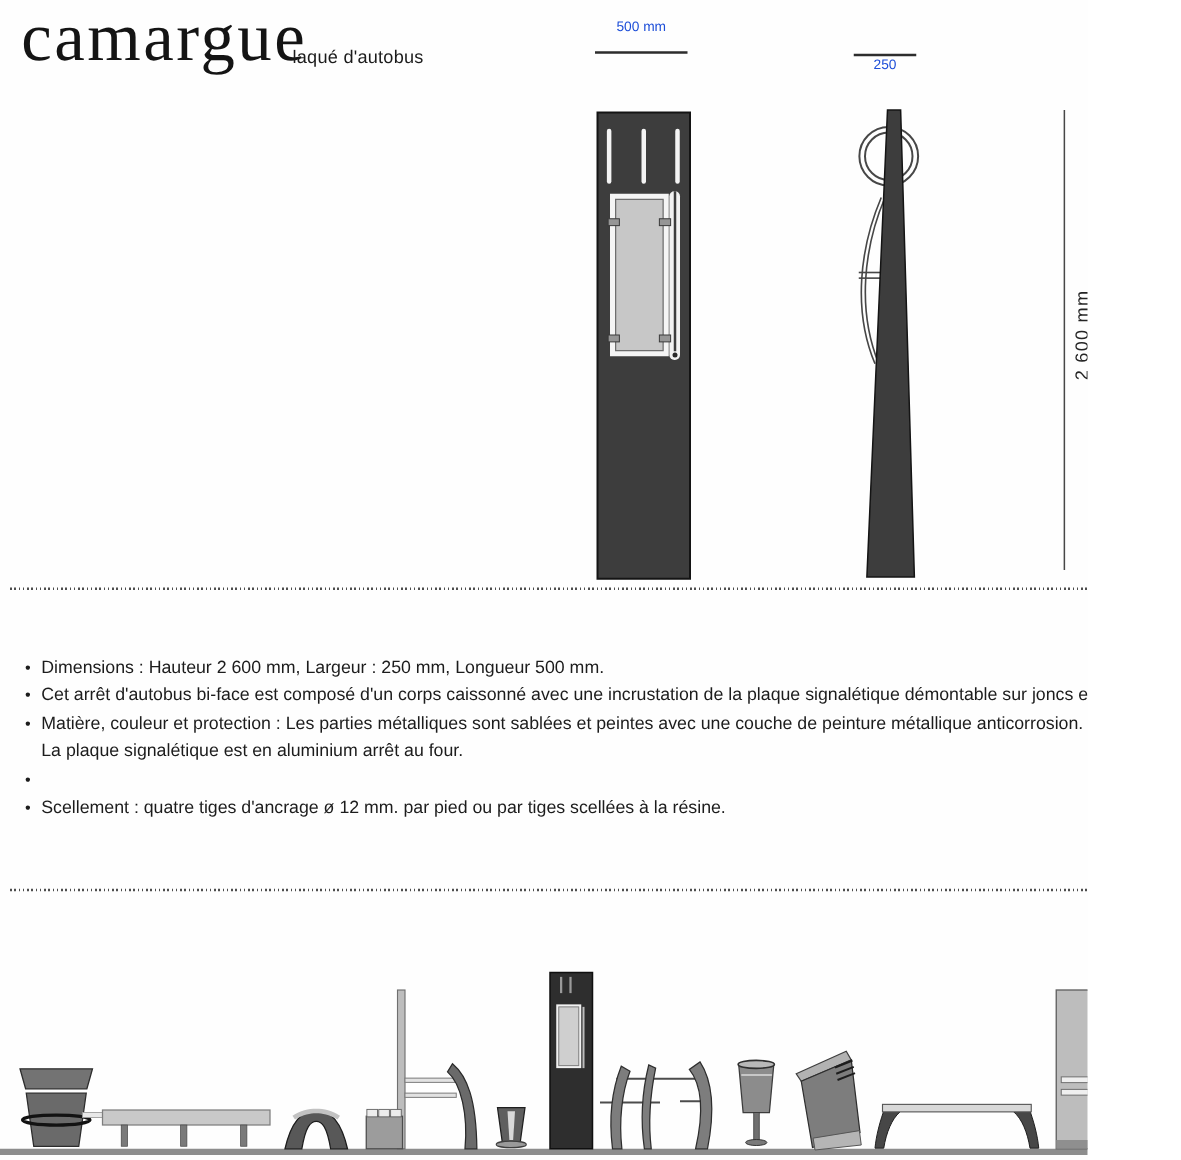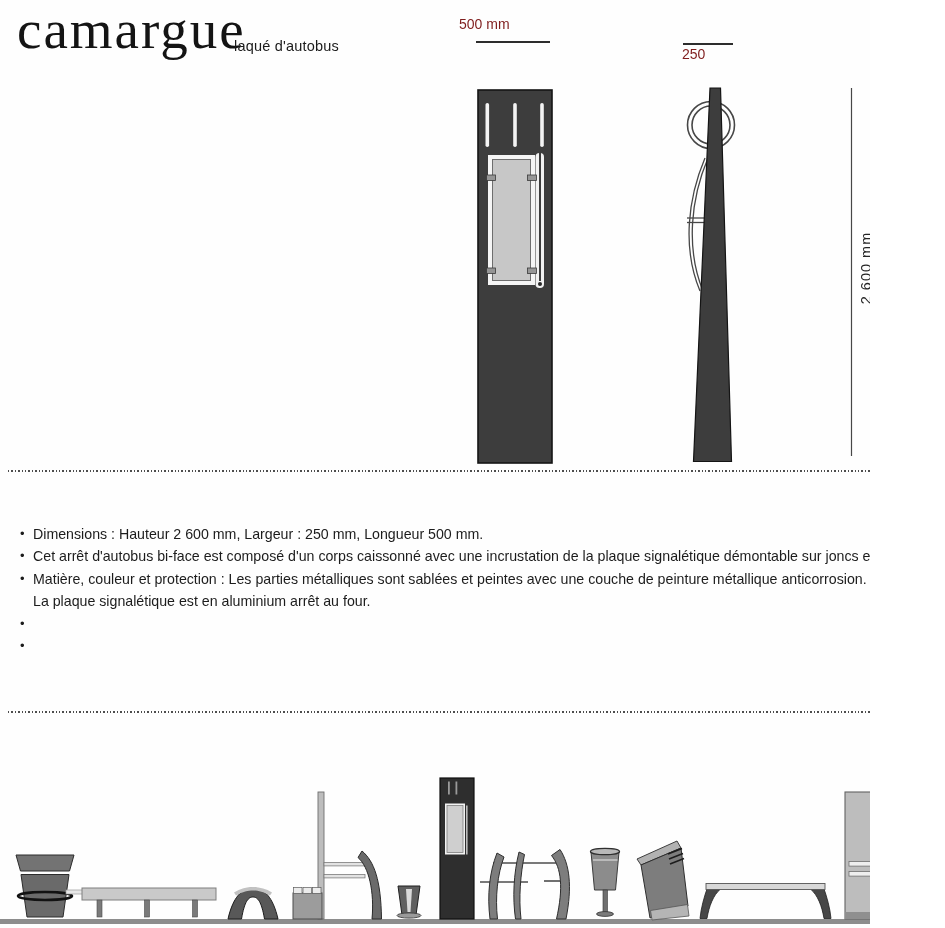--- a/index.html
+++ b/index.html
@@ -16,21 +16,21 @@
     position:absolute;left:17px;top:2px;
     font-family:"Liberation Serif", serif;
     font-size:55px;font-weight:400;letter-spacing:2px;color:#141414;
     line-height:1.0;
   }
   .subtitle{
     position:absolute;left:234px;top:38px;
     font-size:14.5px;color:#1b1b1b;letter-spacing:0.2px;
   }
   
-  .dim-label{position:absolute;font-size:14px;color:#7f1d1d;text-align:left;}
+  .dim-label{position:absolute;font-size:11px;color:#1d4ed8;text-align:center;}
   .label-front{left:459px;top:16px;width:108px;}
   .label-side{left:682px;top:6px;width:52px;margin-top:40px;}
   .dim-rule{position:absolute;height:1.7px;background:#2d2d2d;}
   .rule-front{left:476px;top:41px;width:74px;}
   .rule-side{left:683px;top:43px;width:50px;}
   .height-label-box{
     position:absolute;left:816px;top:218px;width:100px;height:100px;
     display:flex;align-items:center;justify-content:center;
   }
   .height-label-box span{
@@ -139,20 +139,21 @@
       </div>
     <div class="spec-line">
         <span class="bullet"></span>
         <span>La plaque signalétique est en aluminium arrêt au four.</span>
       </div>
     <div class="spec-line">
         <span class="bullet">•</span>
       </div>
     <div class="spec-line">
         <span class="bullet">•</span>
+        <span>Scellement : quatre tiges d'ancrage ø 12 mm. par pied ou par tiges scellées à la résine.</span>
       </div>
   </div>
 
   <div class="baseline"></div>
 
   <svg class="layer" viewBox="0 0 945 928">
 
     <g>
       <polygon points="16,855 74,855 69.5,871 20.5,871" fill="#737373" stroke="#2c2c2c" stroke-width="1"></polygon>
       <polygon points="21,874.5 69,874.5 63,917 27,917" fill="#6a6a6a" stroke="#2c2c2c" stroke-width="1"></polygon>

